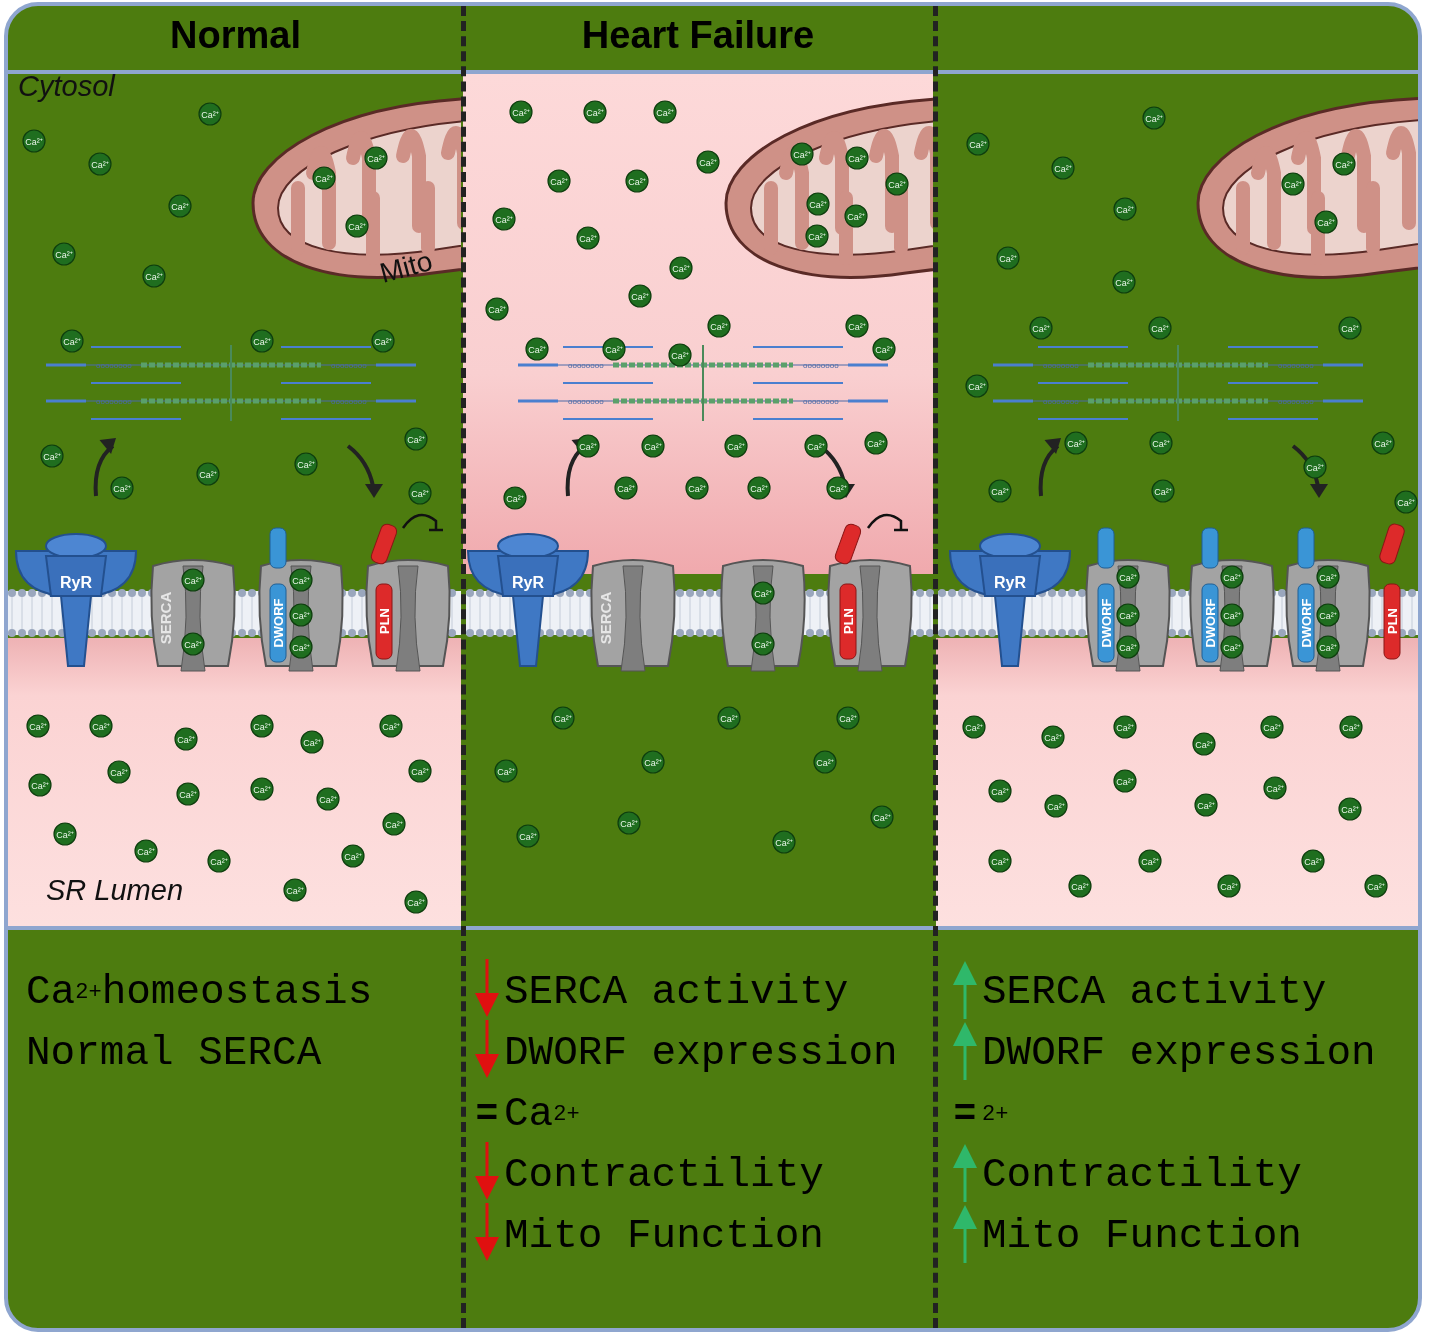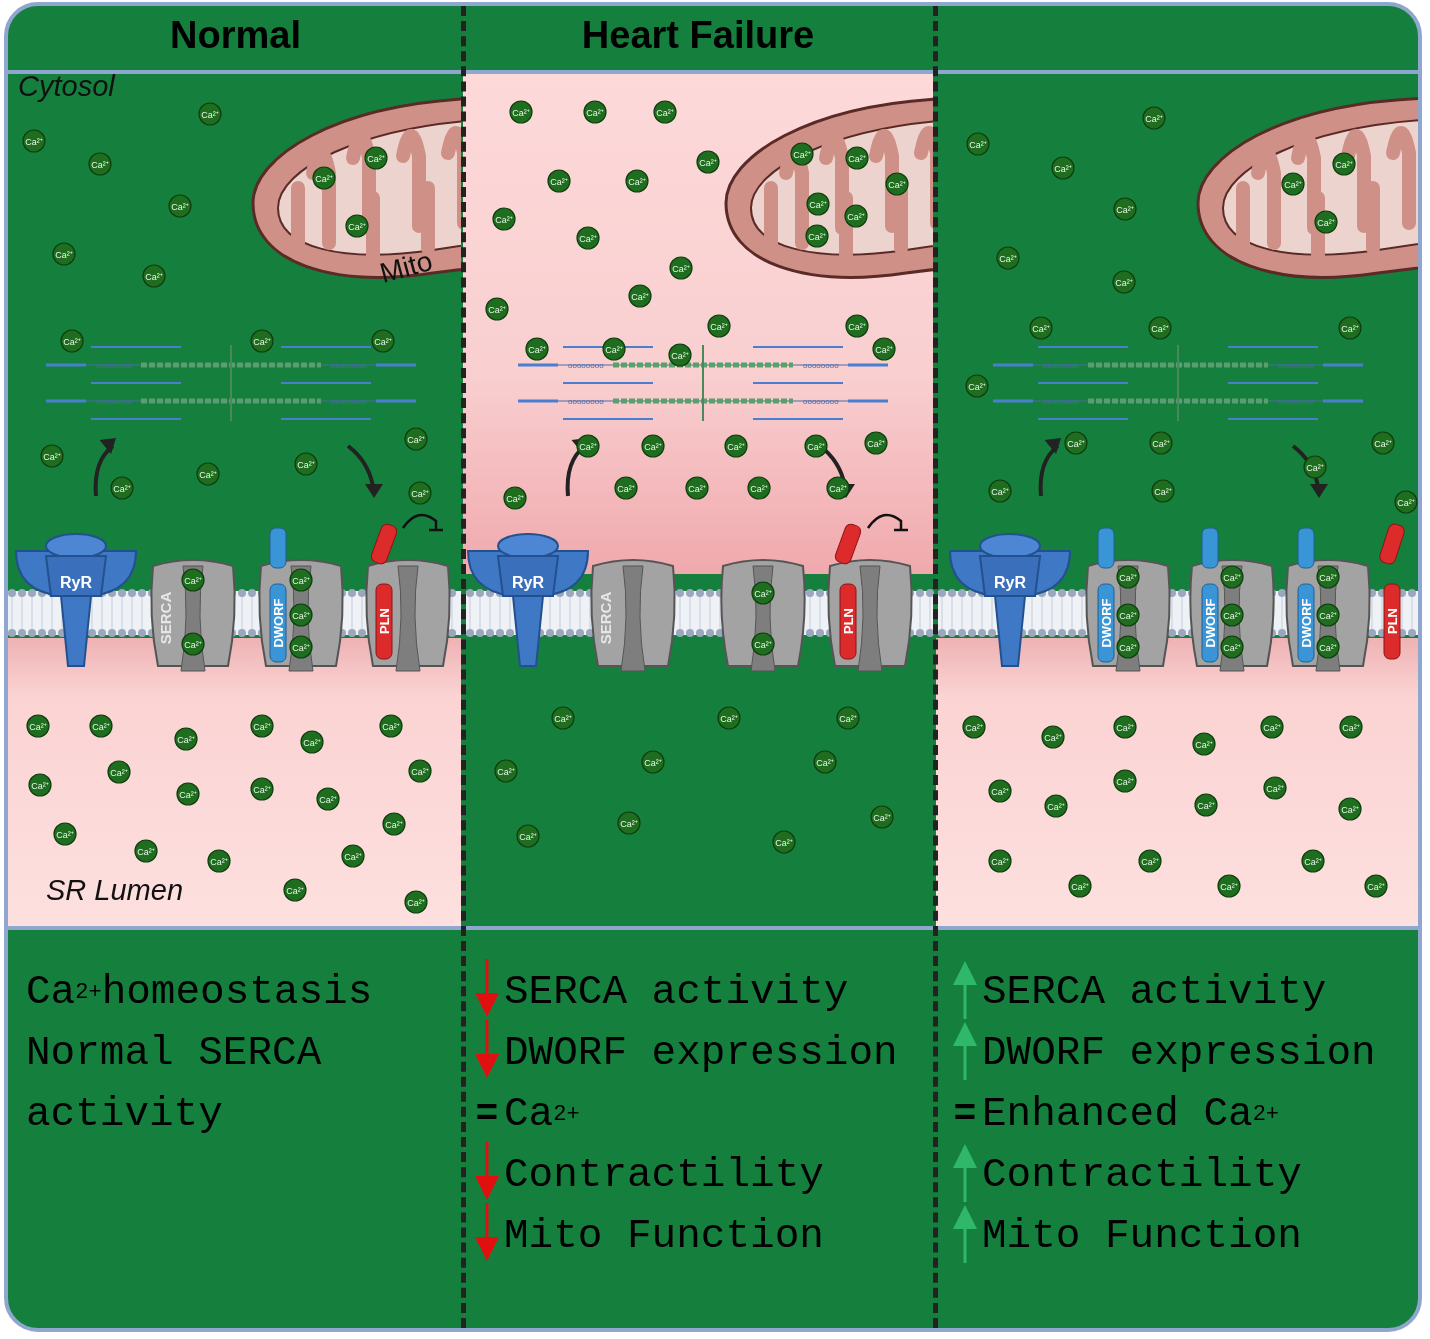--- a/index.html
+++ b/index.html
@@ -1,17 +1,17 @@
 <!DOCTYPE html>
 <html><head>
 <meta charset="utf-8">
 <style>
   html,body{margin:0;padding:0;background:#fff;}
   body{width:1430px;height:1339px;position:relative;overflow:hidden;font-family:"Liberation Sans",sans-serif;}
-  .frame{position:absolute;left:4px;top:2px;width:1418px;height:1330px;border:4px solid #8fa6cf;border-radius:34px;box-sizing:border-box;overflow:hidden;background:#15803d;}
+  .frame{position:absolute;left:4px;top:2px;width:1418px;height:1330px;border:4px solid #8fa6cf;border-radius:34px;box-sizing:border-box;overflow:hidden;background:#4d7c0f;}
   .hdr-line{position:absolute;left:0;right:0;top:64px;height:4px;background:#8fa6cf;}
   .bot-line{position:absolute;left:0;right:0;top:920px;height:4px;background:#8fa6cf;}
   .col-title{position:absolute;top:8px;font-weight:bold;font-size:38px;color:#000;text-align:center;}
   .divider{position:absolute;top:0;bottom:0;width:0;border-left:5px dashed #222;}
   .region-label{position:absolute;font-style:italic;font-size:29px;color:#111;}
   svg{position:absolute;left:0;top:0;}
   .summary{position:absolute;top:956px;font-size:41px;color:#000;line-height:61px;}
   .summary .row{display:flex;align-items:center;height:61px;white-space:nowrap;font-family:Liberation Mono, monospace;}
   .summary .mark{width:34px;display:inline-block;text-align:center;font-weight:bold;}
   sup{font-size:22px;}
@@ -1225,23 +1225,20 @@
 
   <div class="summary" style="left:18px;">
     <div class="row">
         <span>Ca</span>
         <sup>2+</sup>
         <span> homeostasis</span>
       </div>
     <div class="row">
         <span>Normal SERCA</span>
       </div>
-    <div class="row">
-        <span>activity</span>
-      </div>
   </div>
 
   <div class="summary" style="left:462px;" id="sum-hf">
       <div class="row">
         <span class="mark"><svg width="28" height="60" style="position:relative;top:6px;">
             <line x1="14" y1="0" x2="14" y2="40" stroke="#e01010" stroke-width="3"></line>
             <polygon points="2,34 26,34 14,58" fill="#e01010"></polygon>
           </svg></span>
         <span>SERCA activity</span>
         <sup></sup>
@@ -1295,21 +1292,20 @@
         <span class="mark"><svg width="28" height="60" style="position:relative;top:6px;">
             <line x1="14" y1="20" x2="14" y2="60" stroke="#2fb86a" stroke-width="3"></line>
             <polygon points="2,26 26,26 14,2" fill="#2fb86a"></polygon>
           </svg></span>
         <span>DWORF expression</span>
         <sup></sup>
         <span></span>
       </div>
       <div class="row">
         <span class="mark" style="font-size:38px;">=</span>
-        <span>Enhanced Ca</span>
         <sup>2+</sup>
         <span></span>
       </div>
       <div class="row">
         <span class="mark"><svg width="28" height="60" style="position:relative;top:6px;">
             <line x1="14" y1="20" x2="14" y2="60" stroke="#2fb86a" stroke-width="3"></line>
             <polygon points="2,26 26,26 14,2" fill="#2fb86a"></polygon>
           </svg></span>
         <span>Contractility</span>
         <sup></sup>

